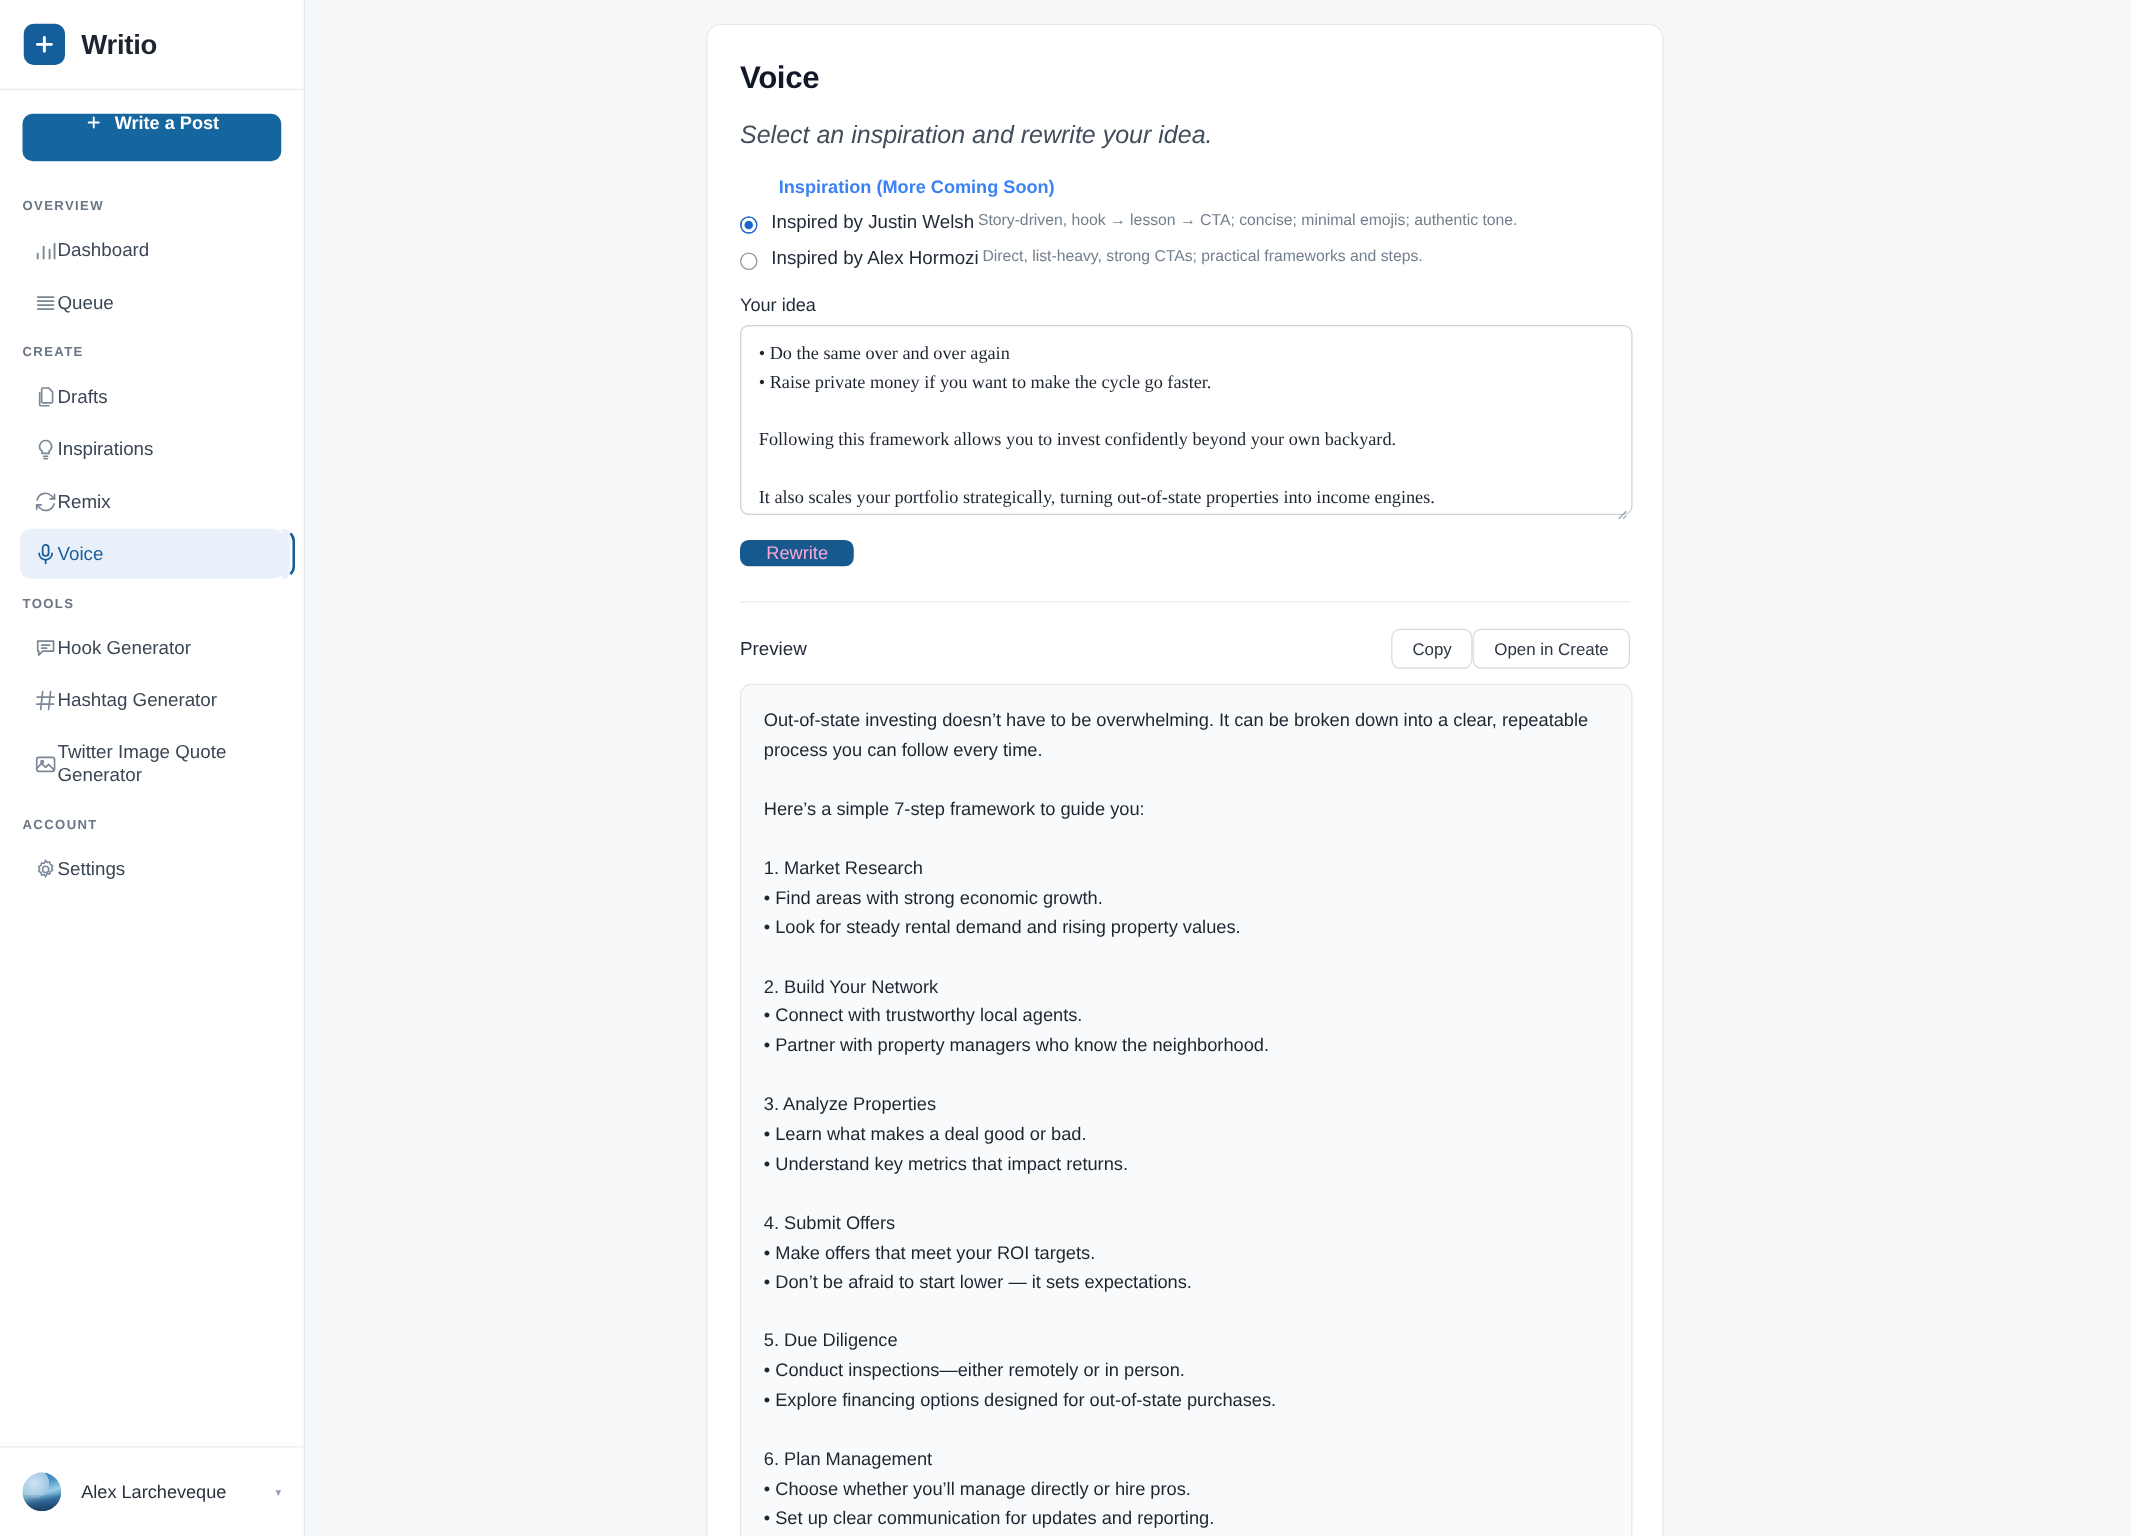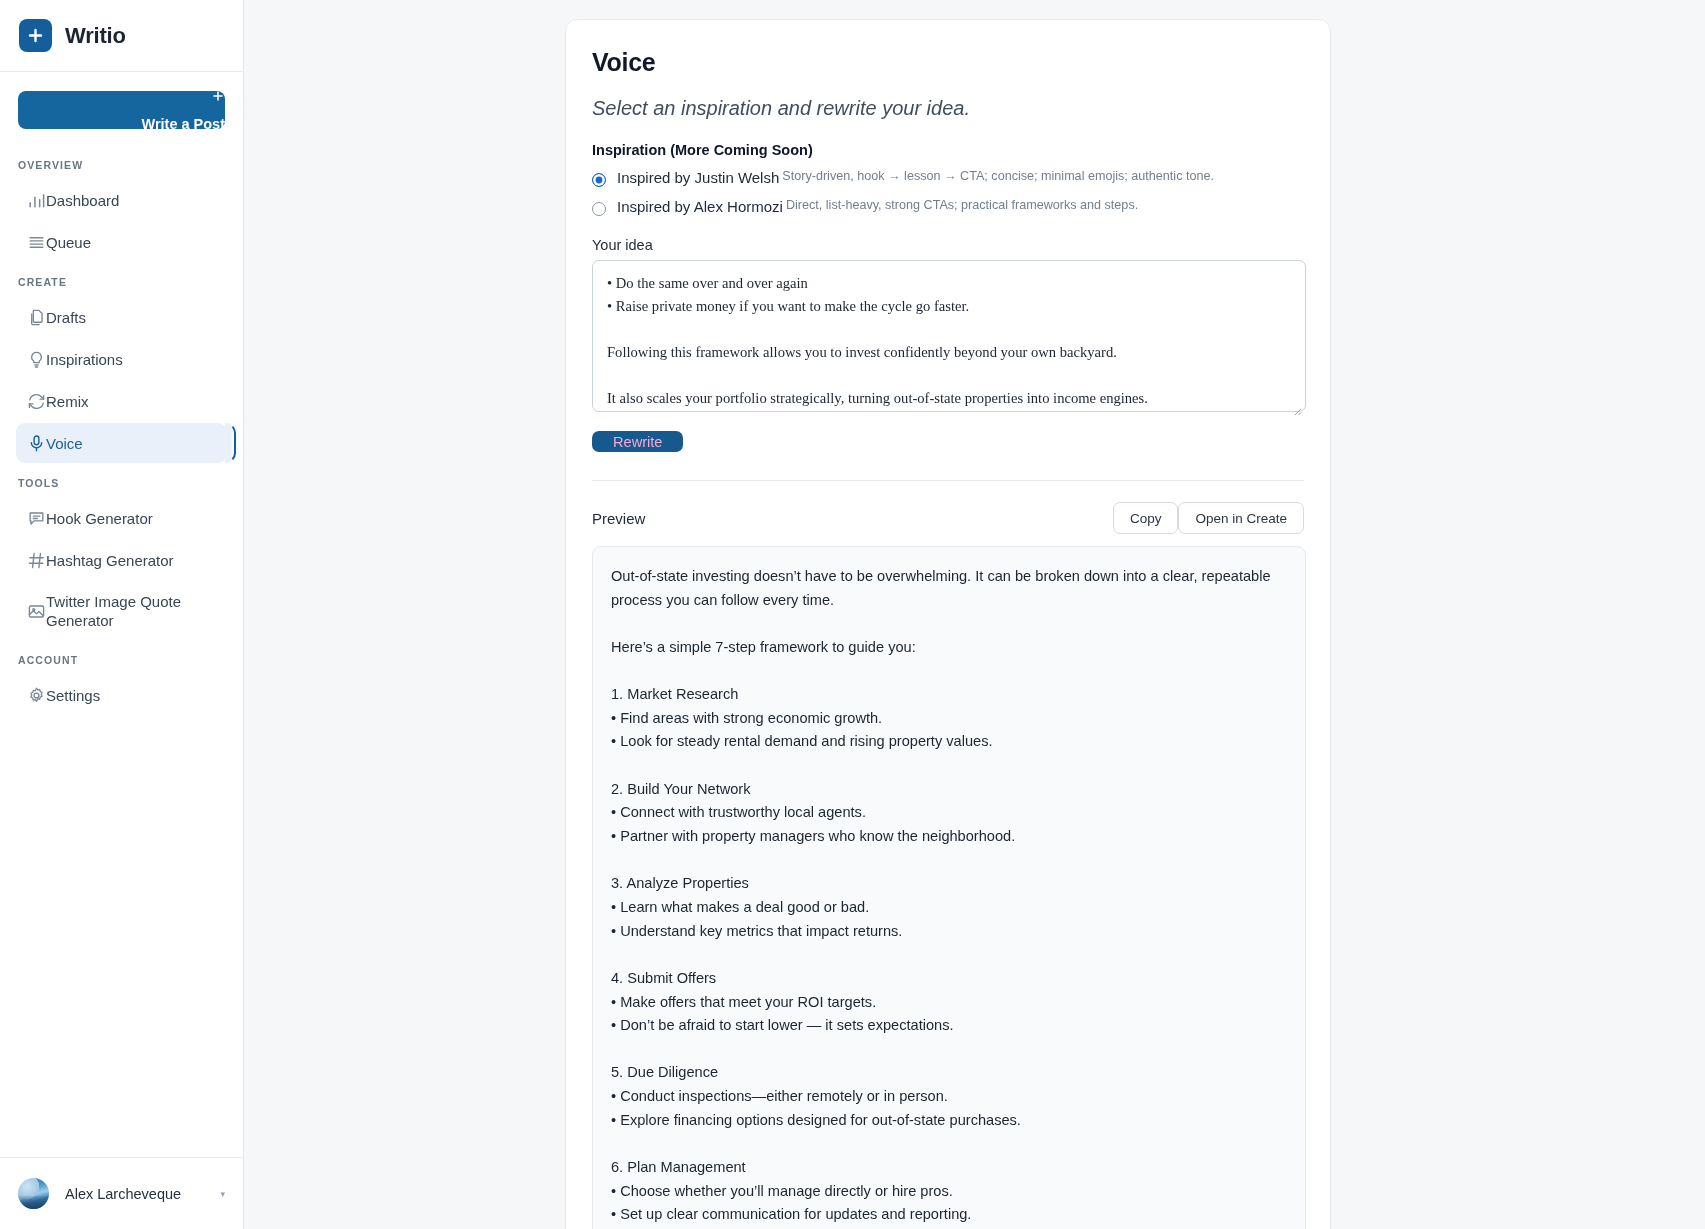--- a/index.html
+++ b/index.html
@@ -53,25 +53,24 @@
     width: 100%;
     height: 38px;
     background: #15659f;
     color: #fff;
     border: none;
     border-radius: 8px;
     font-size: 14.5px;
     font-weight: 600;
     font-family: inherit;
     display: flex;
-    align-items: flex-end;
+    align-items: flex-start;
     justify-content: center;
     gap: 10px;
     cursor: pointer;
-    flex-direction: column;
   }
 
   .nav { padding: 12px 0 0 0; flex: 1 1 auto; overflow: hidden; }
   .nav-section-label {
     font-size: 10.5px;
     font-weight: 700;
     letter-spacing: 1.1px;
     color: #6b7685;
     padding: 12px 18px 9px 18px;
   }
@@ -168,21 +167,22 @@
   .card-sub {
     margin-top: 20px;
     font-size: 20px;
     color: #424d5c;
     font-style: italic;
   }
   .field-label {
     margin-top: 22px;
     font-size: 14.5px;
     font-weight: 700;
-    color: #0f172a;
+    color: #3b82f6;
+    margin-left: 31px;
   }
 
   .radio-row { display: flex; gap: 11px; margin-top: 11px; align-items: flex-start; }
   .radio {
     width: 14px; height: 14px;
     border-radius: 50%;
     border: 1.4px solid #8d98a6;
     background: #fff;
     flex: 0 0 14px;
     margin-top: 4px;

